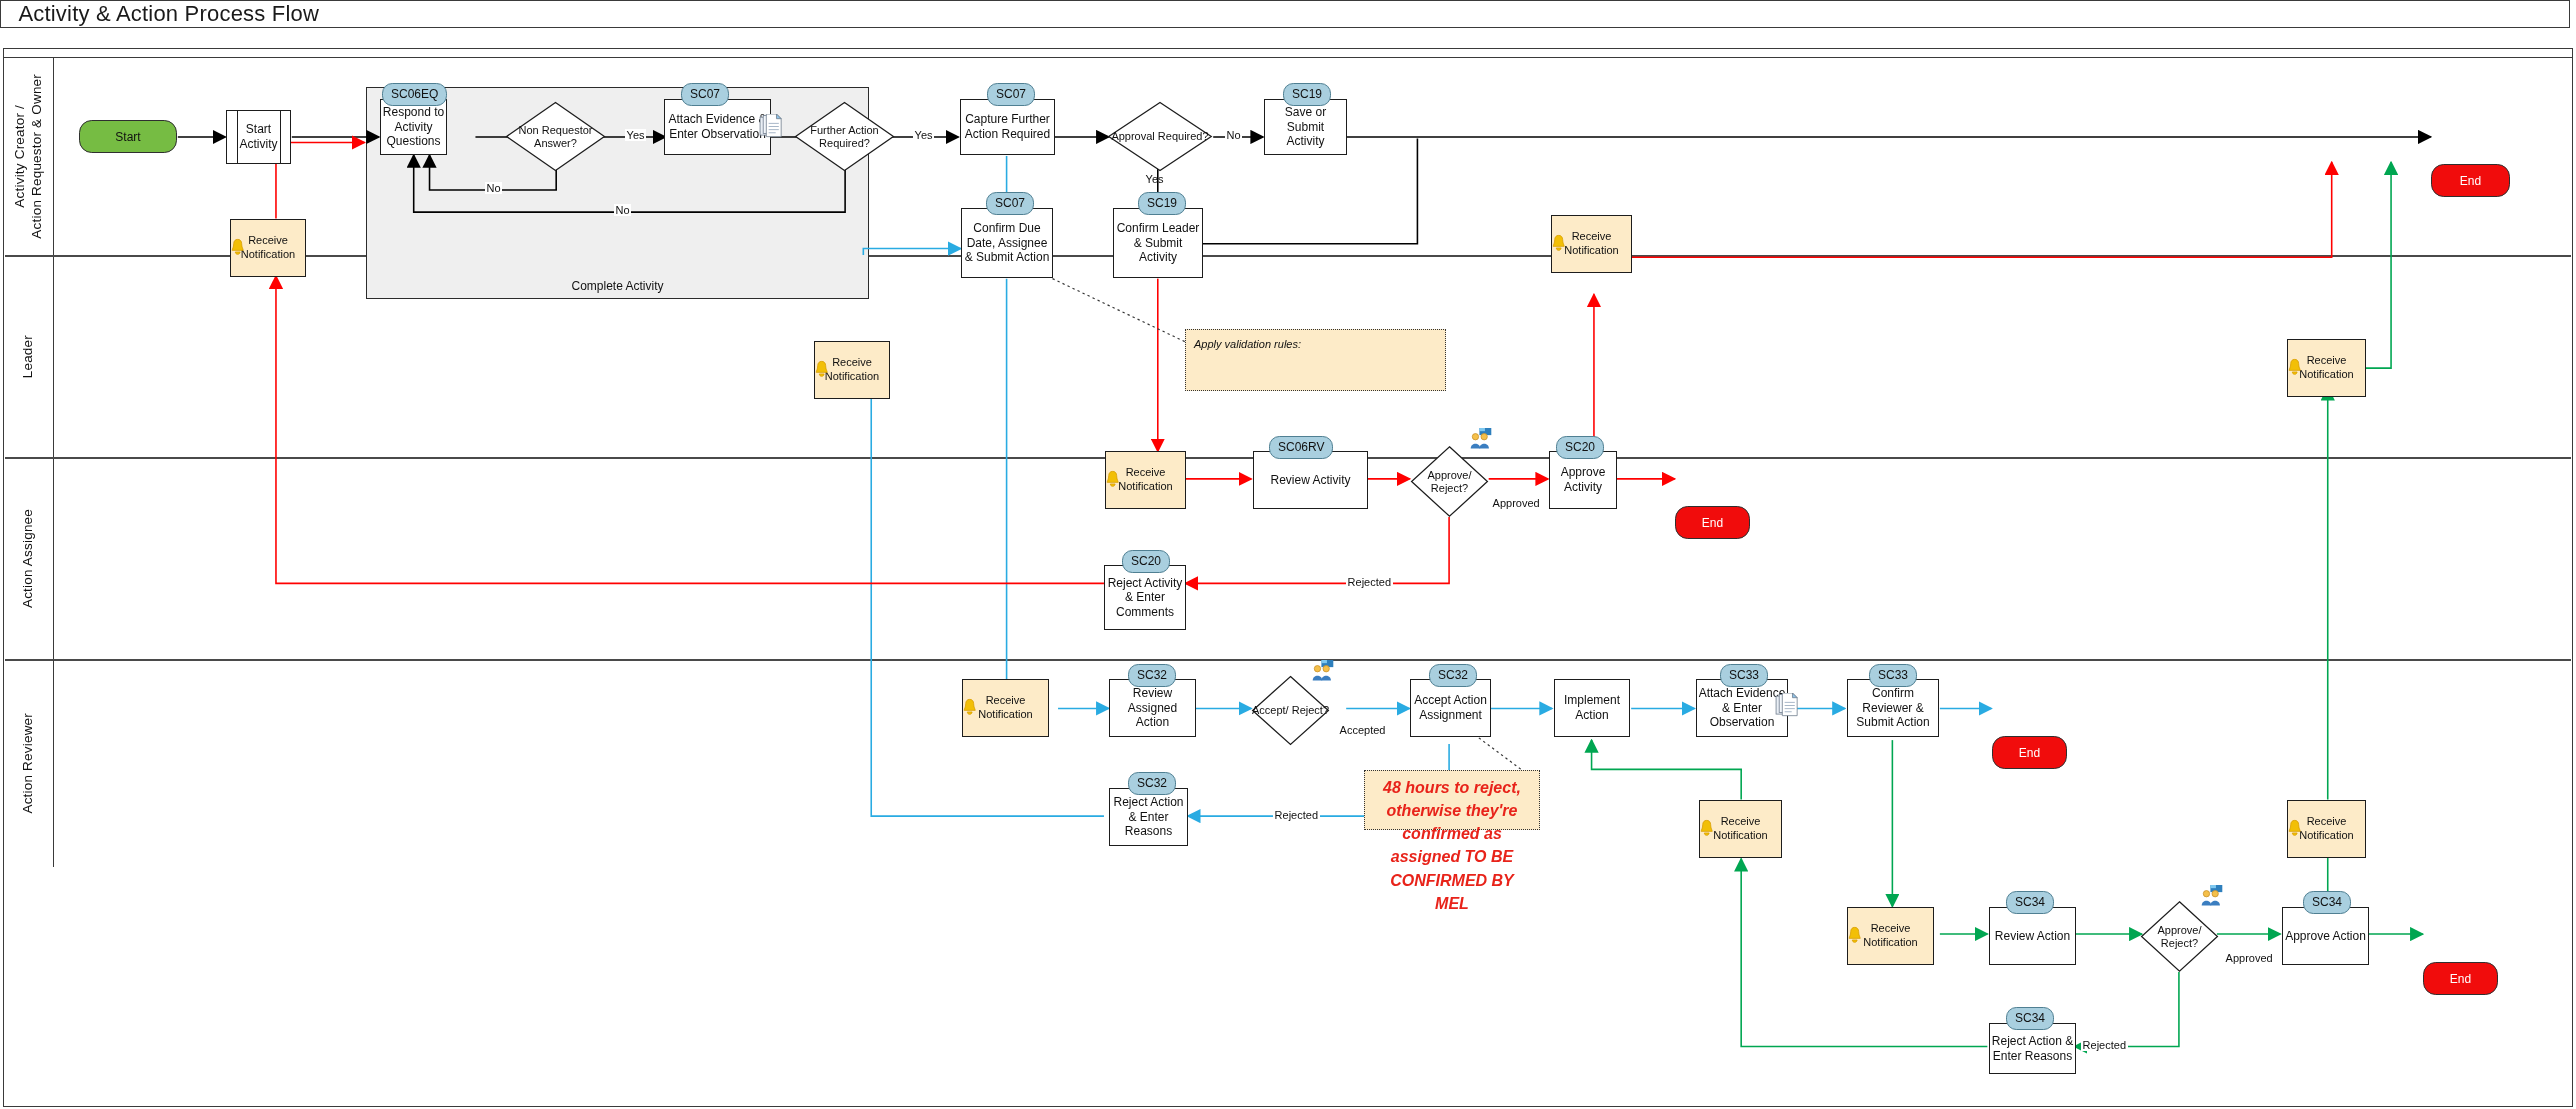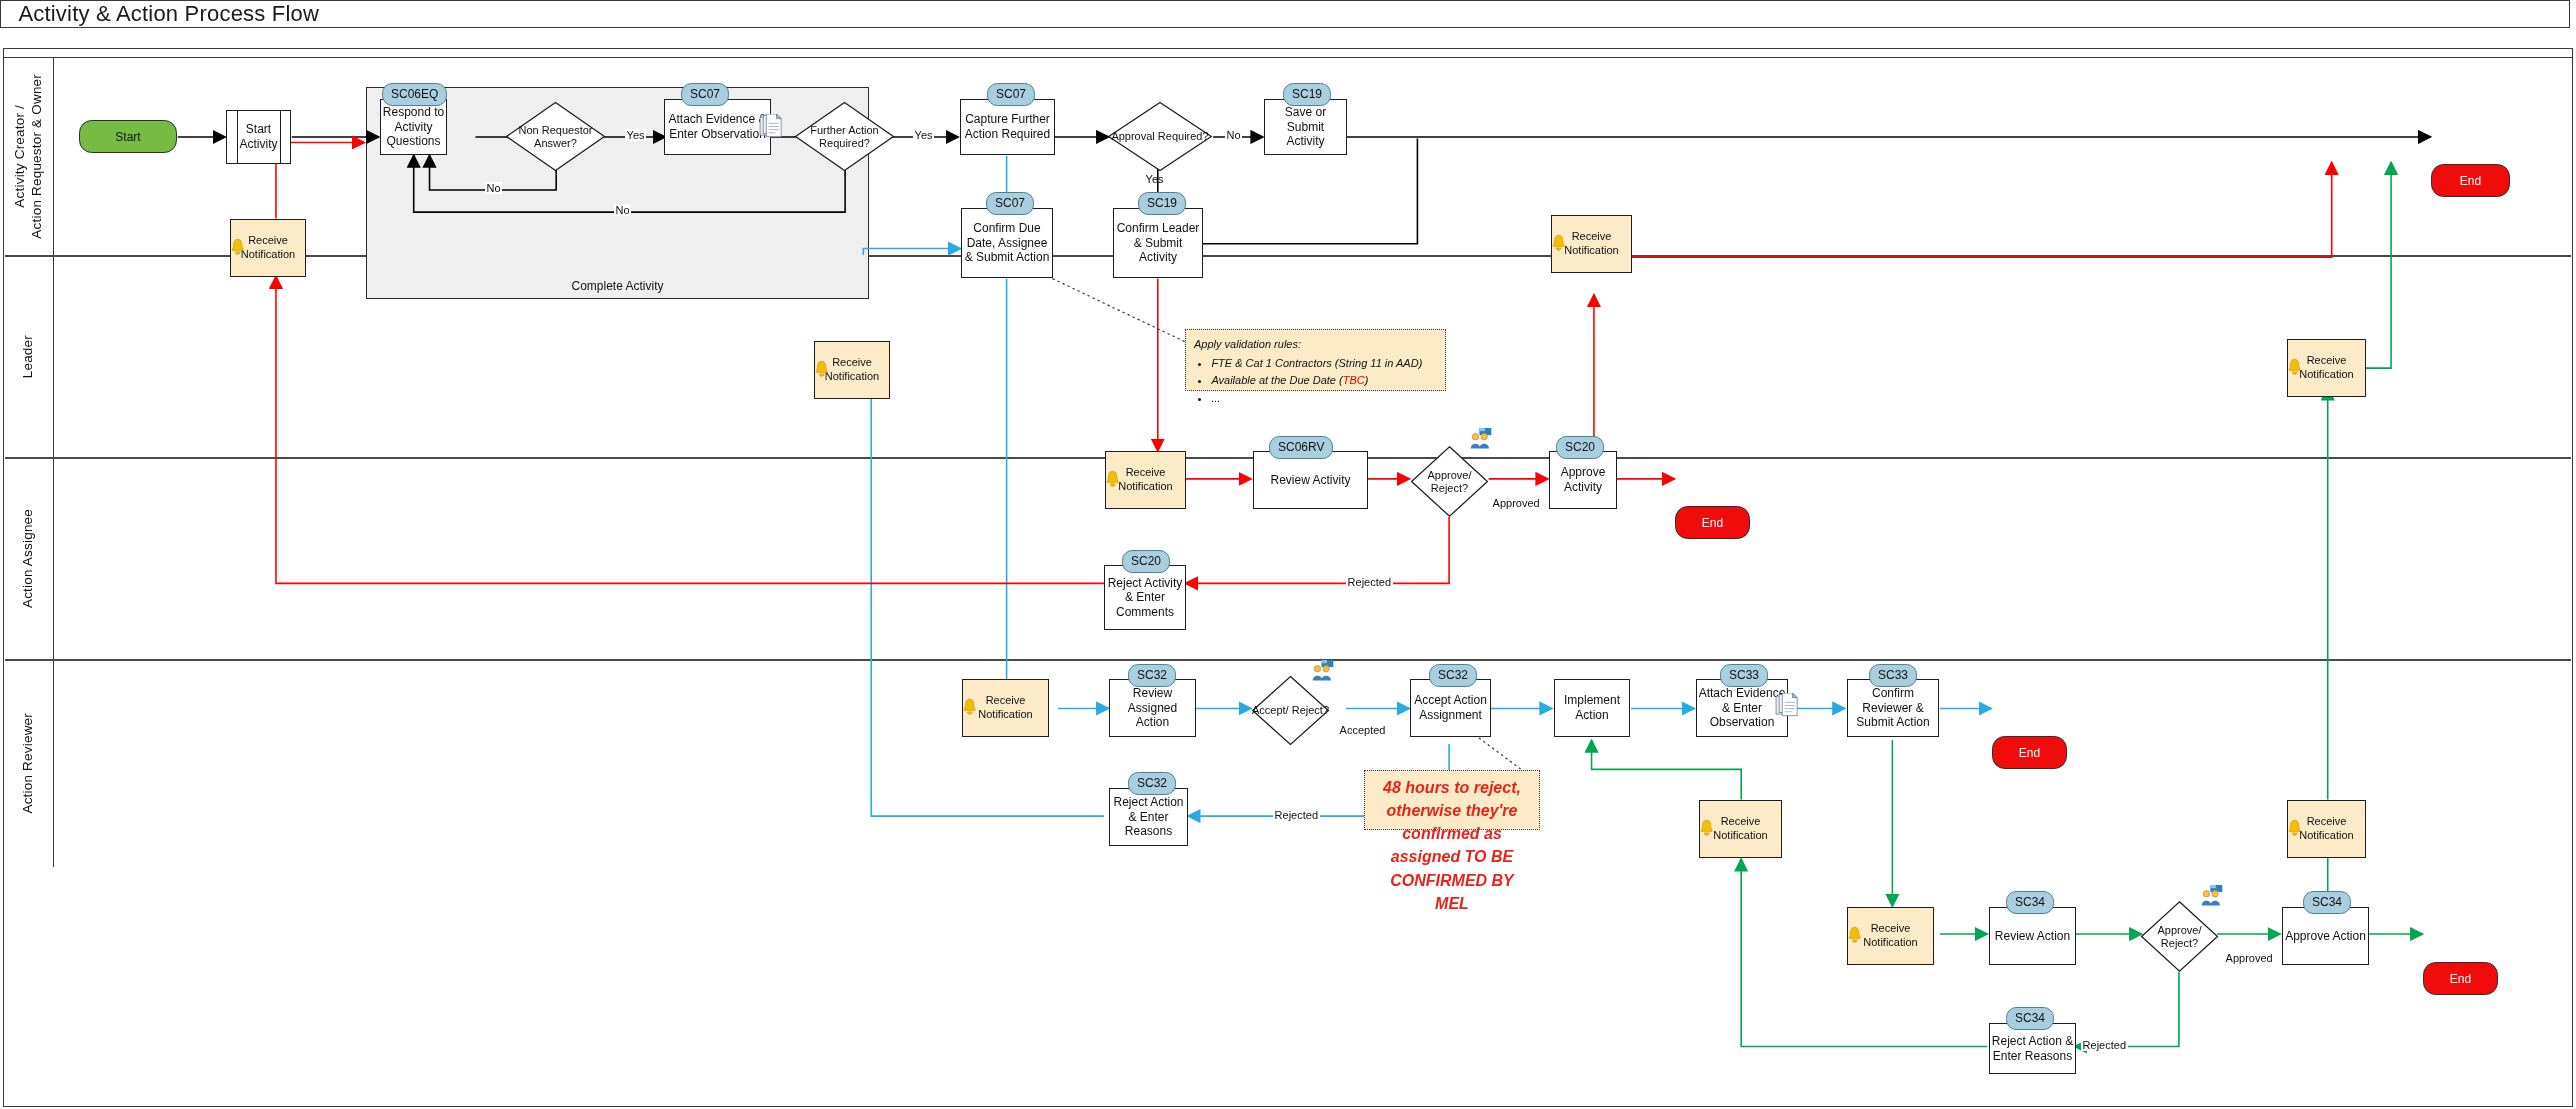--- a/index.html
+++ b/index.html
@@ -320,25 +320,20 @@
   <div class="node notif" style="left:2287px;top:339px;width:79px;height:58px;">
     <svg class="bell" viewBox="0 0 22 24">
       <path d="M11 1c-3 0-5 2.3-5 5.3 0 5-2 7-2 8.7h14c0-1.7-2-3.7-2-8.7C16 3.3 14 1 11 1z" fill="#f2bf07" stroke="#d89d00"></path>
       <path d="M8 17c0 1.8 1.4 3 3 3s3-1.2 3-3z" fill="#f2bf07" stroke="#d89d00"></path>
       </svg>
     <span>Receive Notification</span>
   </div>
 
   <div class="note" style="left:1185px;top:329px;width:261px;height:62px;">
     <div>Apply validation rules:</div>
-    <ul>
-      <li>FTE &amp; Cat 1 Contractors (String 11 in AAD)</li>
-      <li>Available at the Due Date (<span class="tbc">TBC</span>)</li>
-      <li>...</li>
-    </ul>
   </div>
 
   <div class="edge-lbl" style="left:625px;top:129px;">Yes</div>
   <div class="edge-lbl" style="left:485px;top:182px;">No</div>
   <div class="edge-lbl" style="left:913px;top:129px;">Yes</div>
   <div class="edge-lbl" style="left:614px;top:204px;">No</div>
   <div class="edge-lbl" style="left:1225px;top:129px;">No</div>
   <div class="edge-lbl nobg" style="left:1144px;top:173px;">Yes</div>
 
   <div class="node notif" style="left:1105px;top:451px;width:81px;height:58px;">

